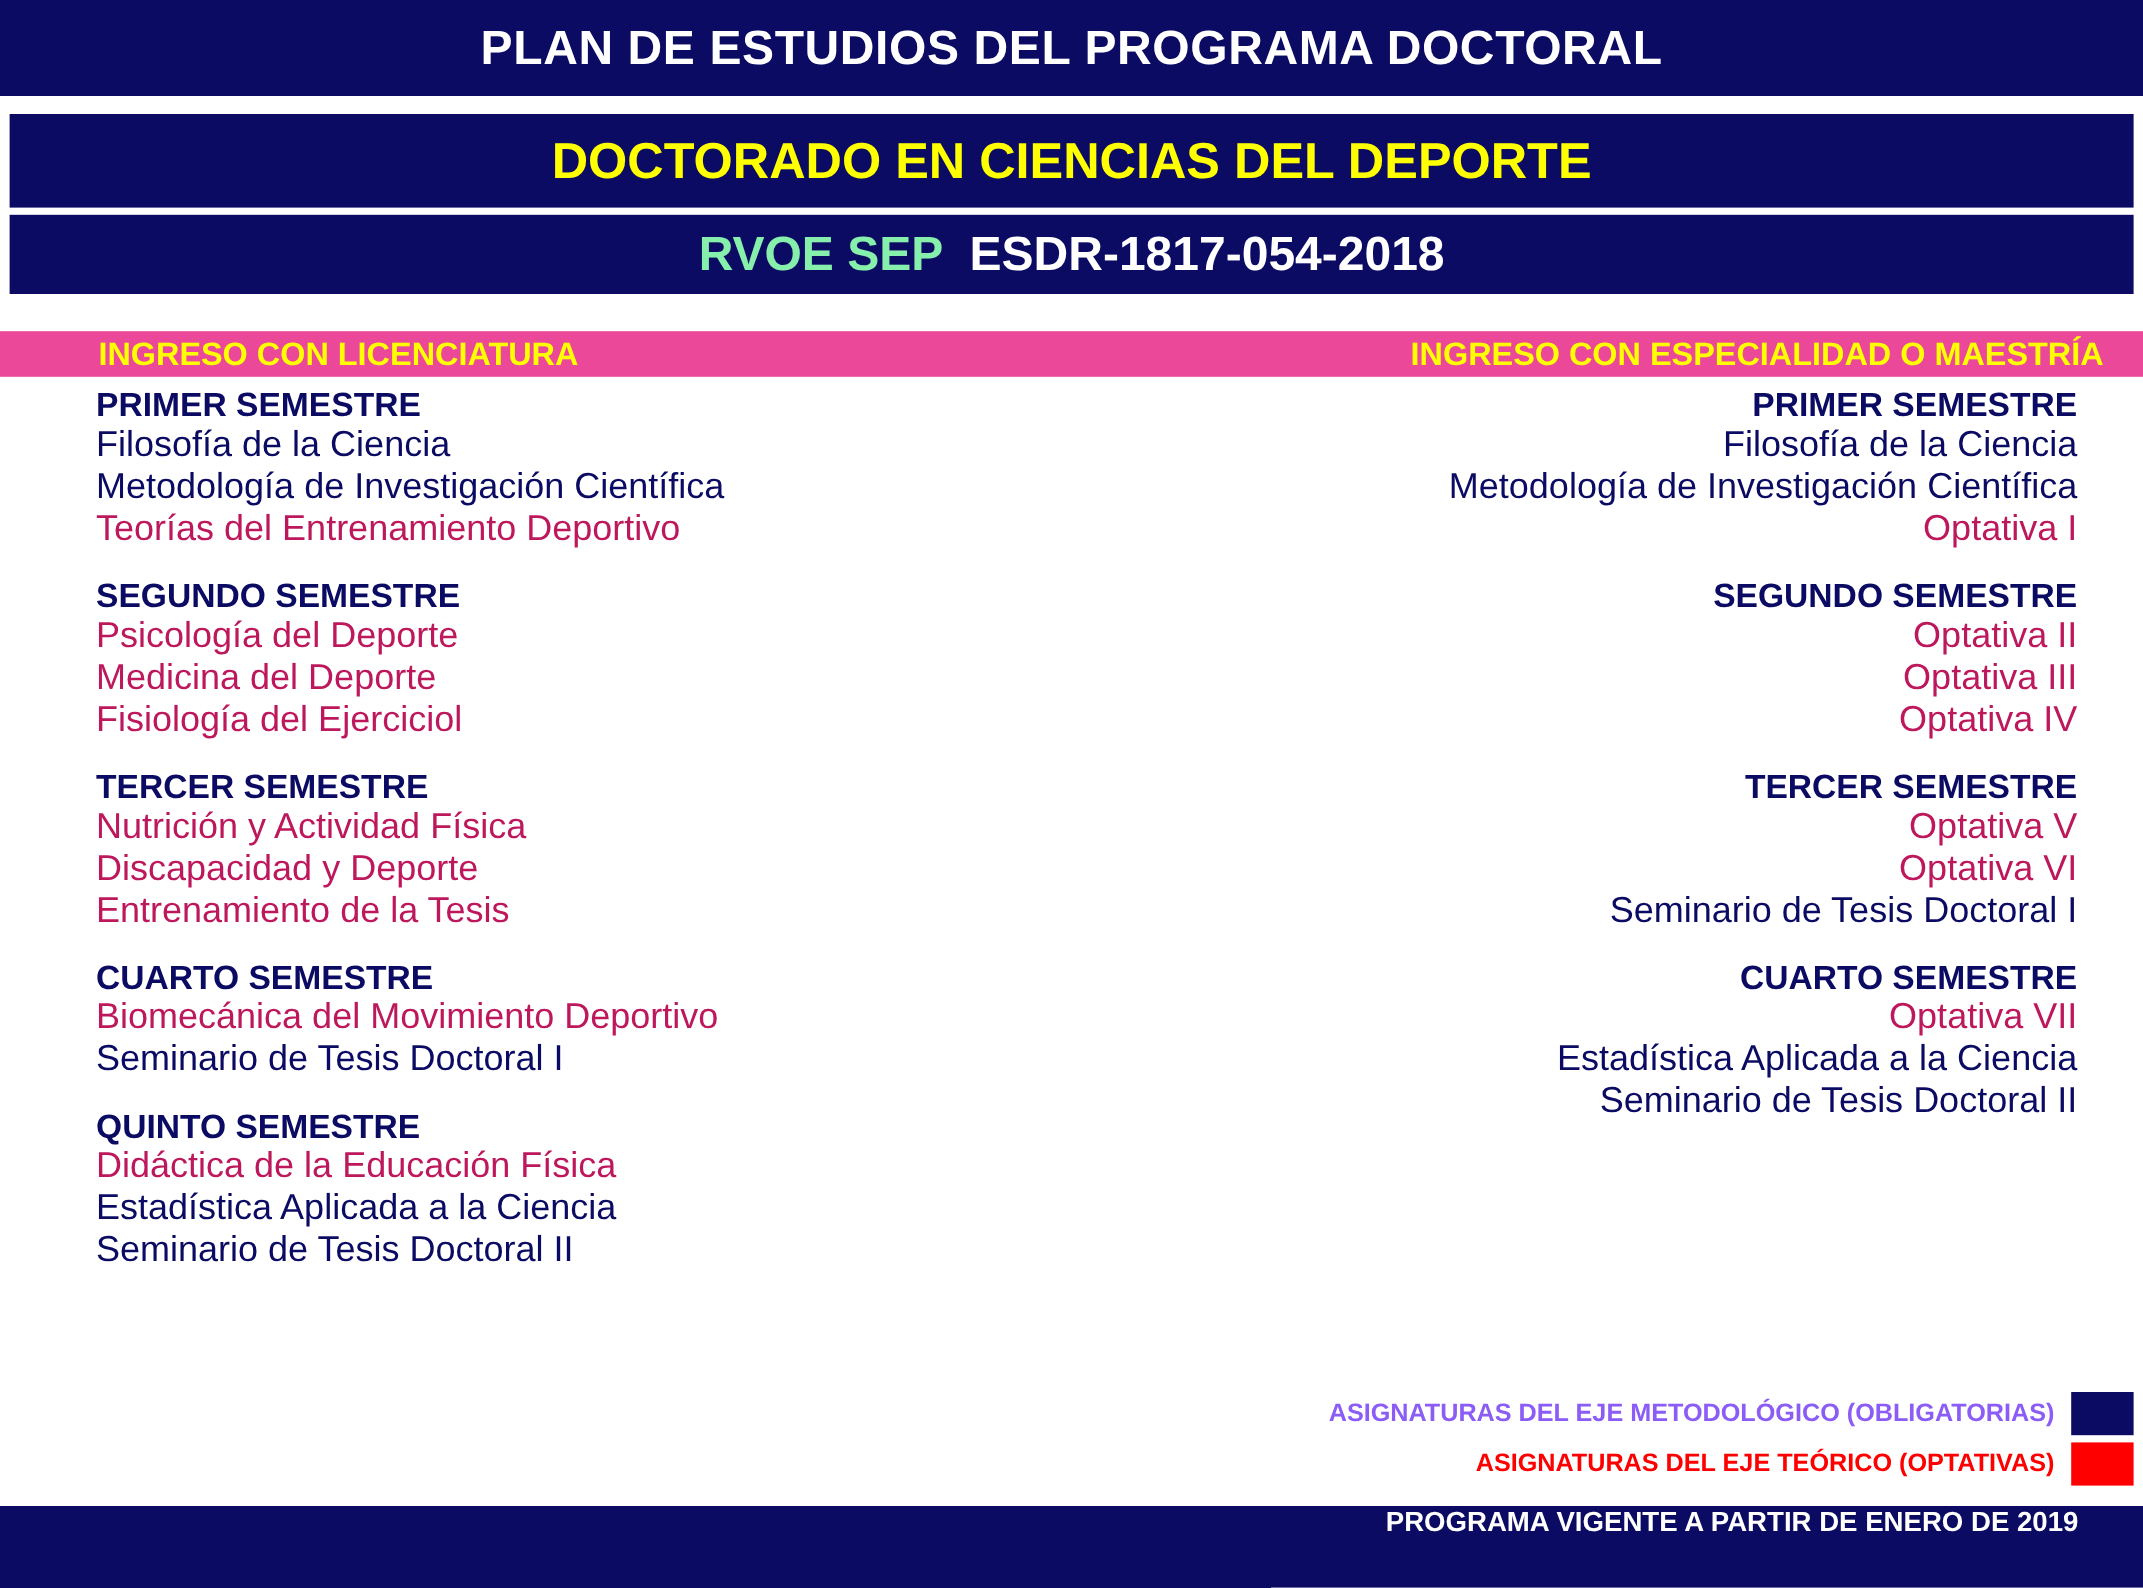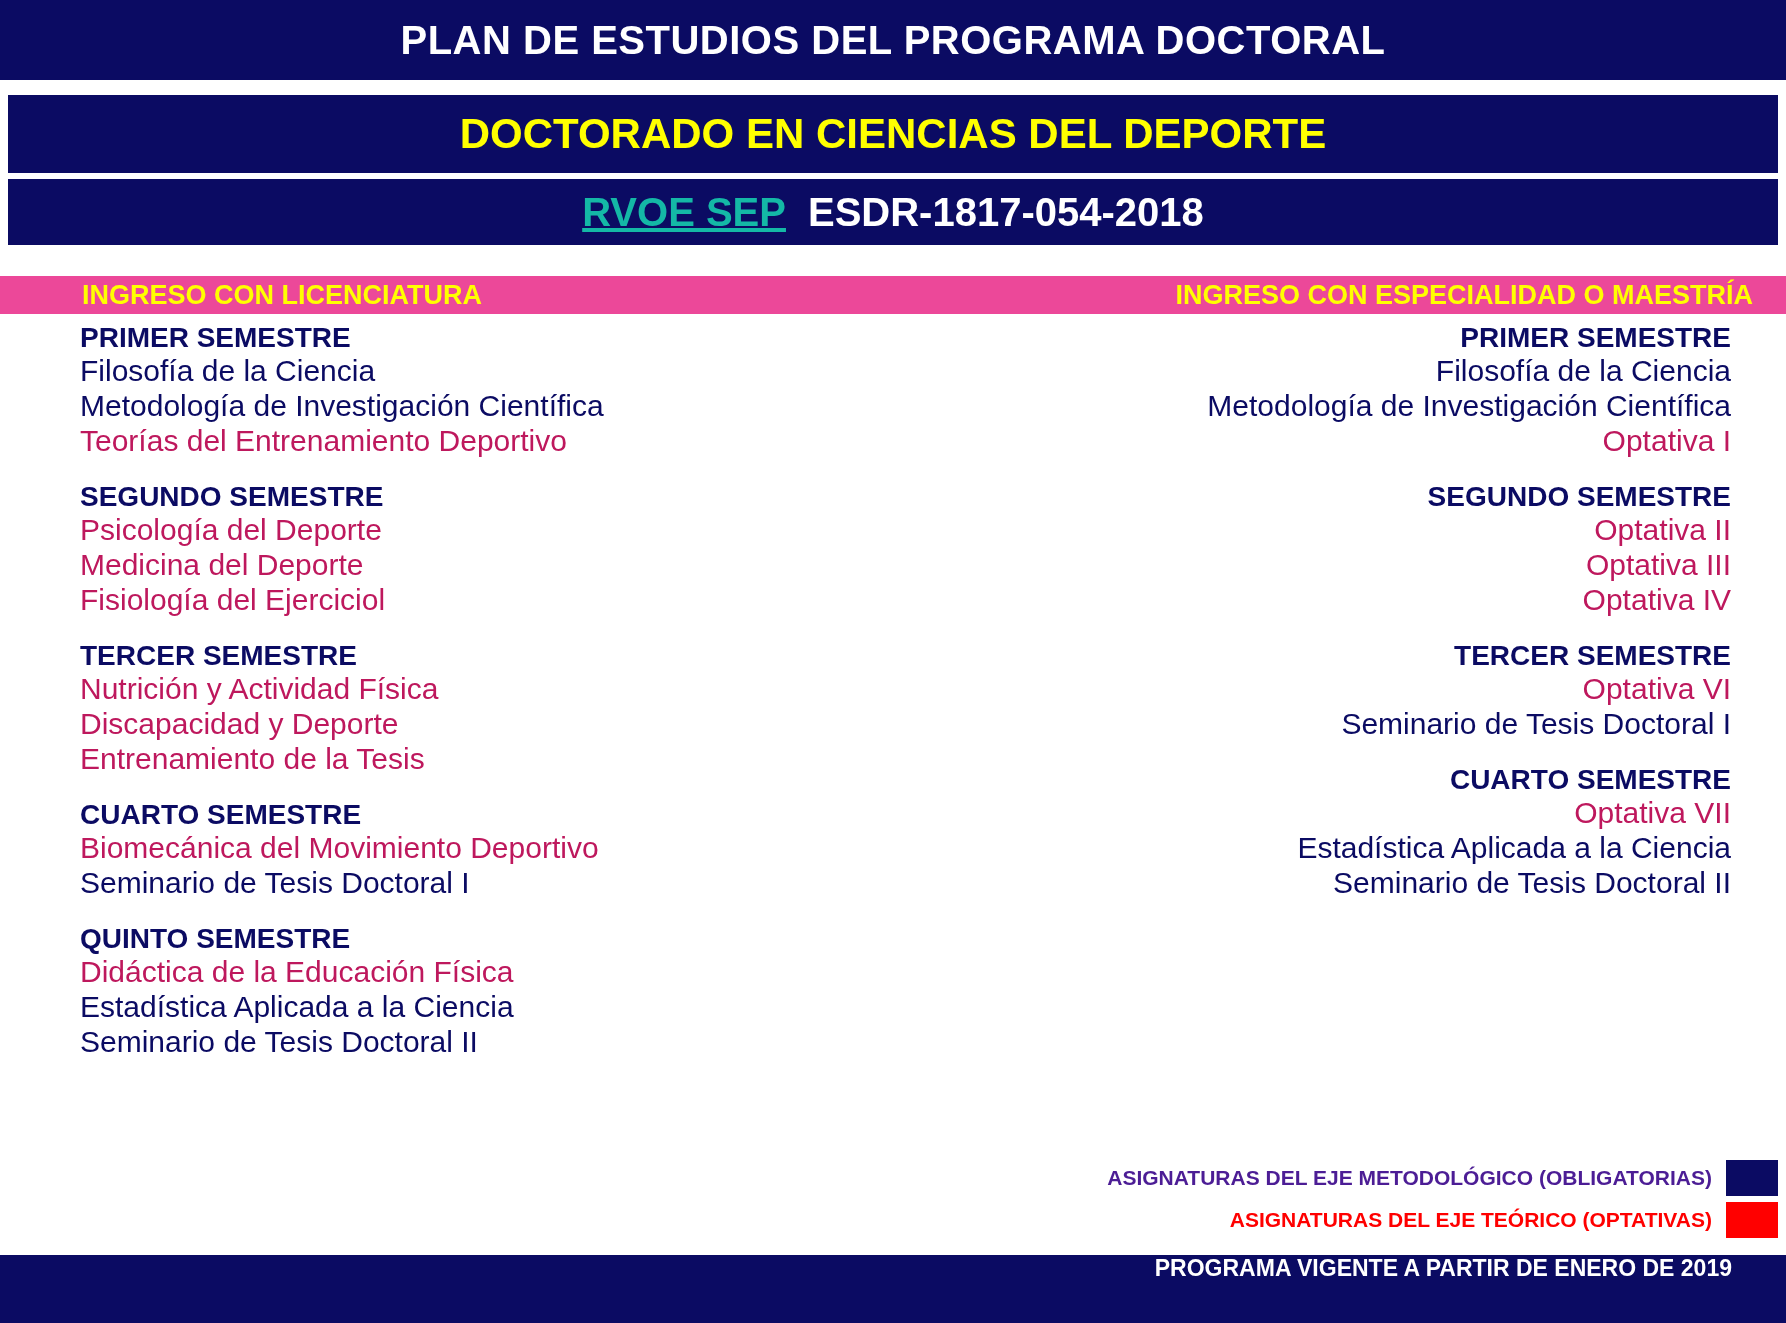--- a/index.html
+++ b/index.html
@@ -61,25 +61,24 @@
   }
 
   #rvoe-bar {
     position: absolute;
     left: 8px;
     top: 179px;
     width: 1770px;
     height: 66px;
   }
   #rvoe-bar .rv {
-    color: #14b8a6;
+    color: #86efac;
     font-size: 40px;
     font-weight: bold;
     white-space: nowrap;
-    text-decoration: underline;
   }
   #rvoe-bar .code {
     color: #ffffff;
     font-size: 40px;
     font-weight: bold;
     white-space: nowrap;
     margin-left: 22px;
   }
 
   
@@ -155,21 +154,21 @@
     display: flex;
     align-items: center;
     justify-content: flex-end;
   }
   .legend-label {
     font-size: 21px;
     font-weight: bold;
     white-space: nowrap;
     margin-right: 14px;
   }
-  .legend-label.obl { color: #4c1d95; }
+  .legend-label.obl { color: #8b5cf6; }
   .legend-label.opt { color: #ff0000; }
   .swatch {
     width: 52px;
     height: 36px;
     flex: none;
   }
   .swatch.obl { background: #0b0b63; }
   .swatch.opt { background: #ff0000; }
 
   
@@ -260,20 +259,21 @@
           <div class="course opt">Optativa I</div>
         </div>
         <div class="semester-block">
           <div class="sem-title">SEGUNDO SEMESTRE</div>
           <div class="course opt">Optativa II</div>
           <div class="course opt">Optativa III</div>
           <div class="course opt">Optativa IV</div>
         </div>
         <div class="semester-block">
           <div class="sem-title">TERCER SEMESTRE</div>
+          <div class="course opt">Optativa V</div>
           <div class="course opt">Optativa VI</div>
           <div class="course obl">Seminario de Tesis Doctoral I</div>
         </div>
         <div class="semester-block">
           <div class="sem-title">CUARTO SEMESTRE</div>
           <div class="course opt">Optativa VII</div>
           <div class="course obl">Estadística Aplicada a la Ciencia</div>
           <div class="course obl">Seminario de Tesis Doctoral II</div>
         </div>
       </div>

